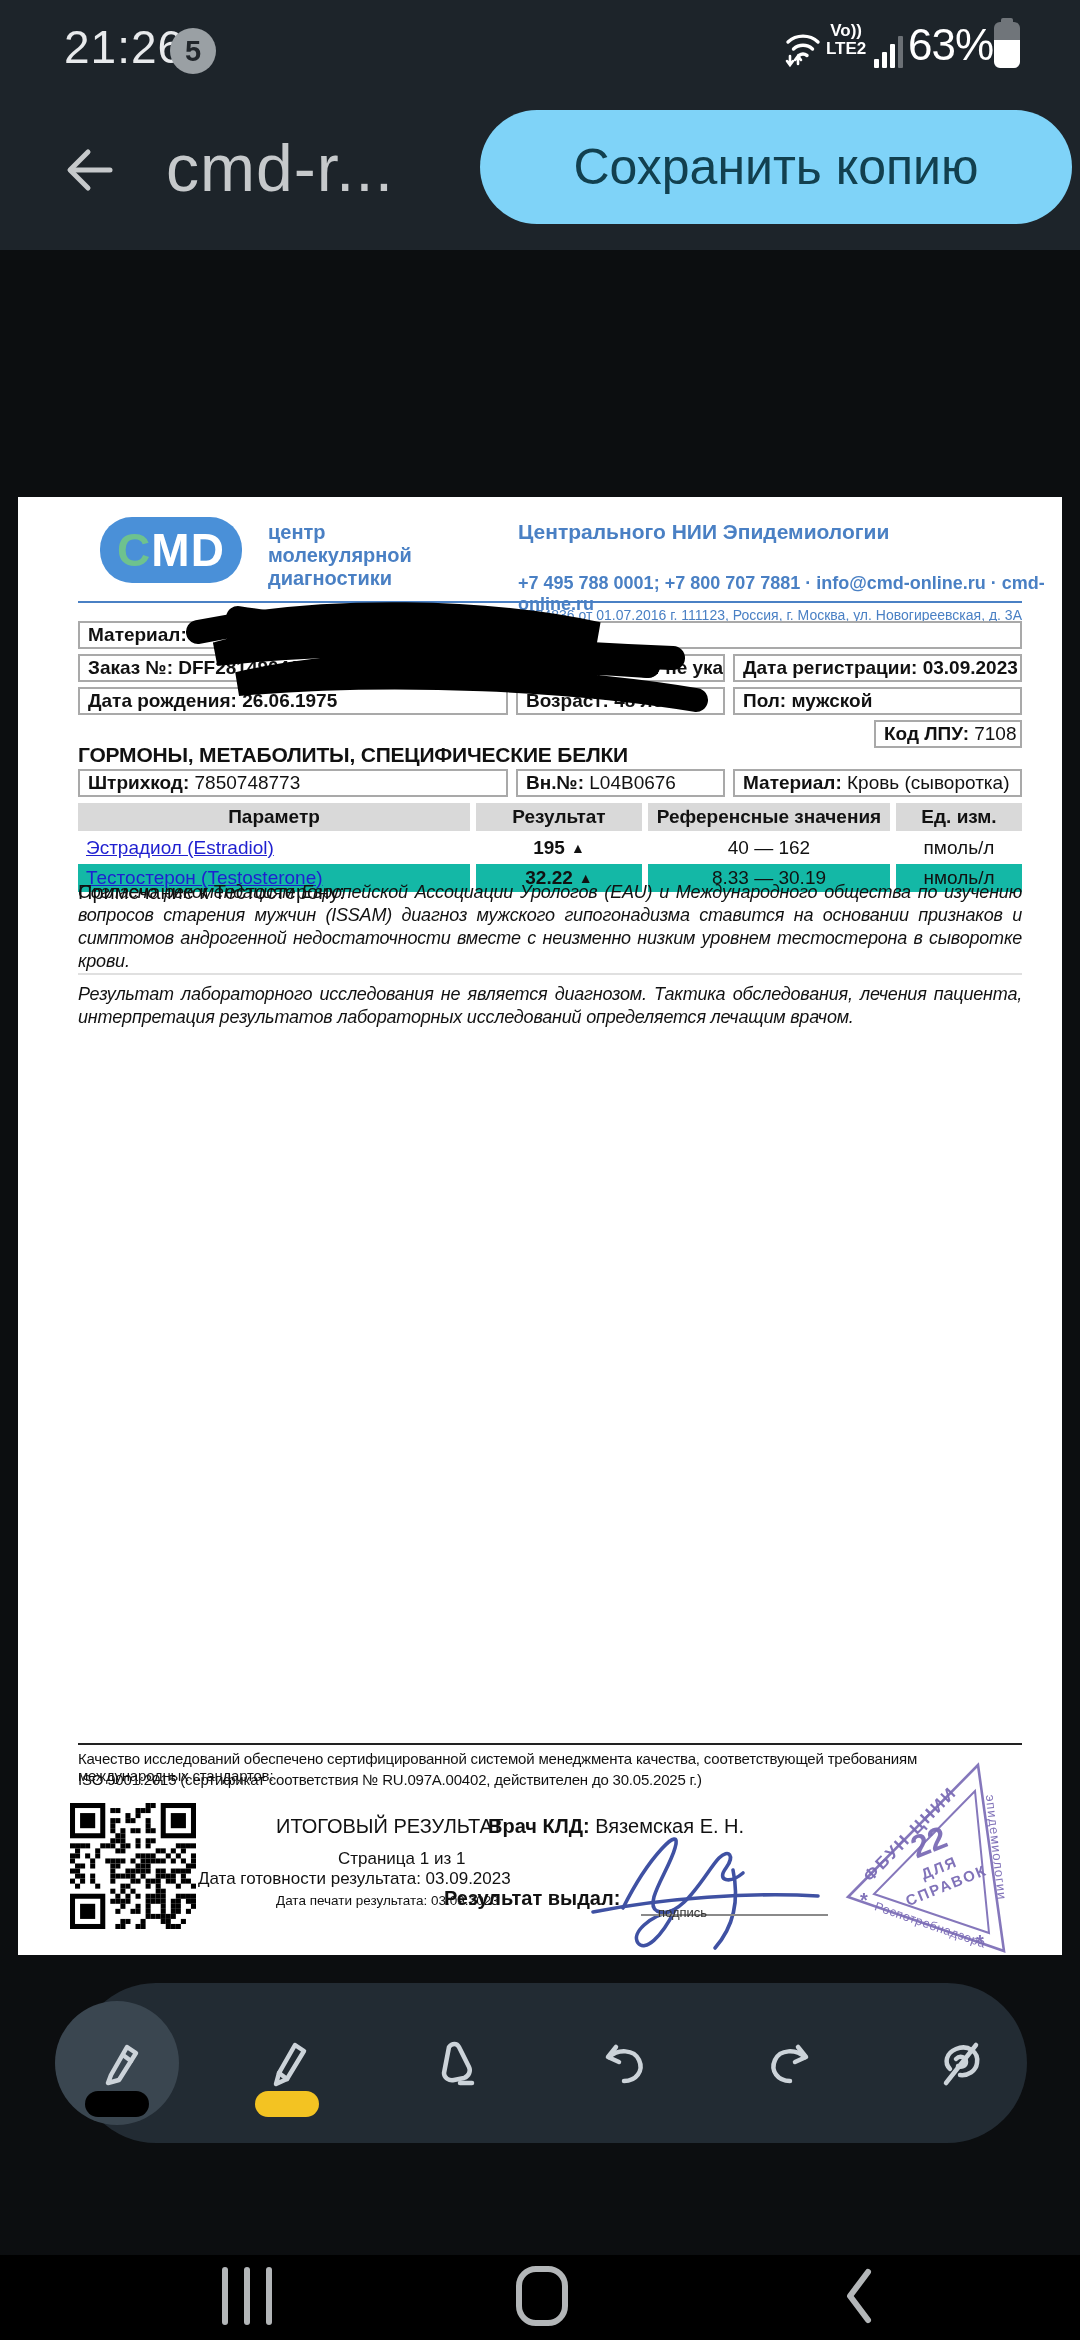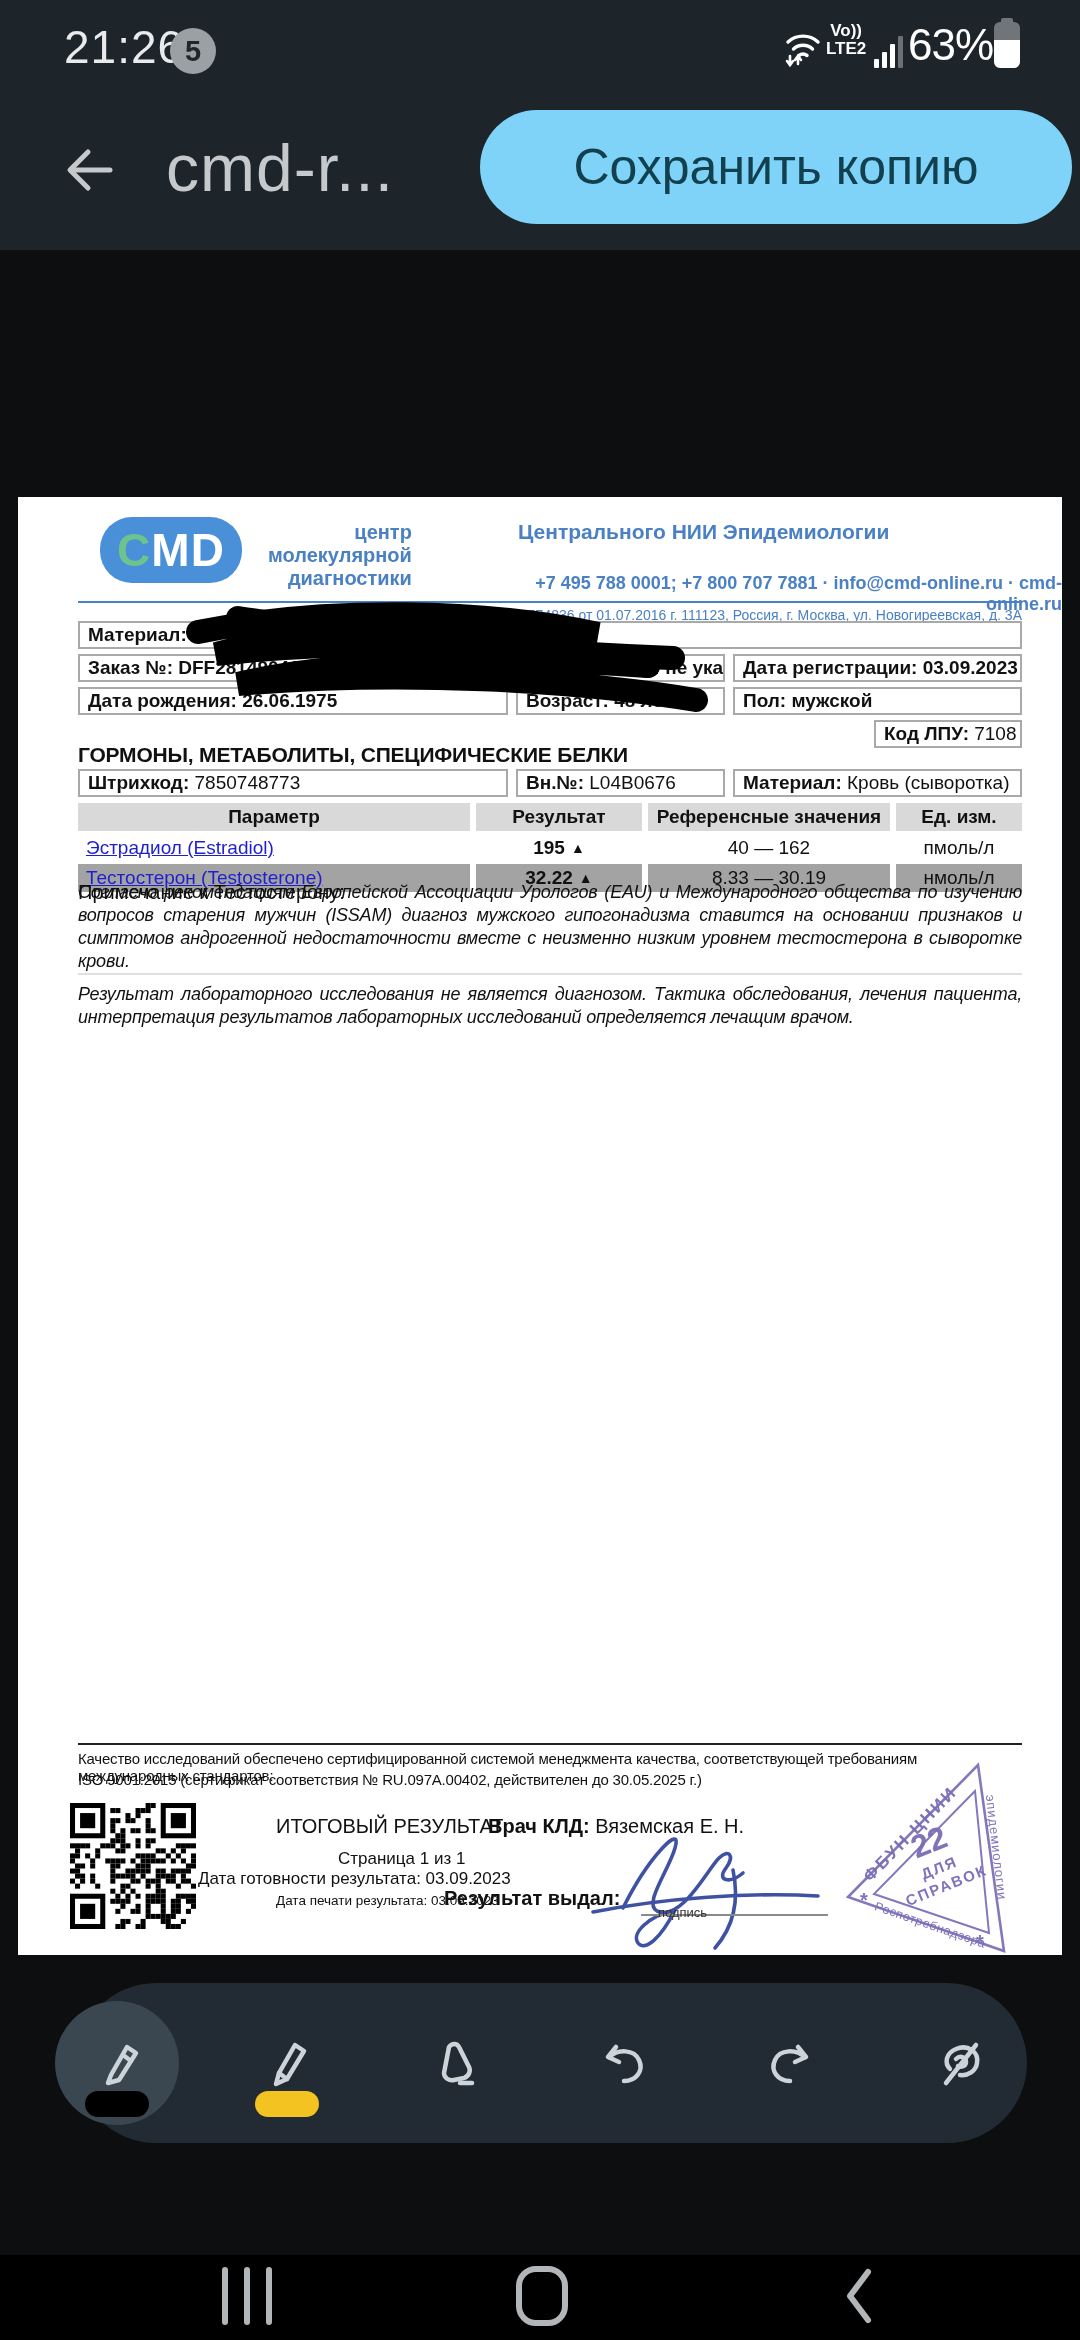--- a/index.html
+++ b/index.html
@@ -22,39 +22,39 @@
   .battery{left:994px;top:22px;width:26px;height:46px;border-radius:6px;
     background:linear-gradient(to bottom,#70757a 0 40%,#ffffff 40% 100%);}
   .battery:before{content:"";position:absolute;left:7px;top:-4px;width:12px;height:6px;background:#70757a;border-radius:2px;}
   .batt-pct{left:908px;top:20px;color:#fff;font-size:44px;letter-spacing:-1px;}
   .app-title{left:166px;top:130px;font-size:66px;color:#c6c9cb;letter-spacing:1px;}
   .save-btn{left:480px;top:110px;width:592px;height:114px;border-radius:60px;background:#7fd3f8;
     color:#12404f;font-size:50px;display:flex;align-items:center;justify-content:center;border:none;}
 
   
   .page{left:18px;top:497px;width:1044px;height:1458px;background:#ffffff;color:#111;}
-  .doc-blue{color:#4a80c4;text-align:right;}
+  .doc-blue{color:#4a80c4;}
   .logo-blob{left:82px;top:20px;width:142px;height:66px;border-radius:32px;background:#4a90d8;
     display:flex;align-items:center;justify-content:center;font-weight:bold;font-size:46px;color:#fff;letter-spacing:1px;}
   .logo-blob .c{color:#6ec28e;}
   .logo-tag{left:250px;top:24px;font-size:20px;line-height:23px;font-weight:600;}
   .org-block{left:500px;top:22px;font-size:21px;line-height:26px;font-weight:bold;}
   .org-contacts{left:500px;top:76px;font-size:18px;font-weight:600;}
   .blue-rule{left:60px;top:104px;width:944px;height:2px;background:#4a80c4;}
   .license{left:60px;top:110px;width:944px;text-align:right;font-size:14px;}
 
   .fbox{border:2px solid #a9a9a9;background:#fff;display:flex;align-items:center;
     padding:0 8px;font-size:19px;white-space:pre;overflow:hidden;height:28px;box-sizing:border-box;}
   .fbox b{font-weight:bold;}
   .sec-title{left:60px;top:246px;font-size:21px;font-weight:bold;letter-spacing:-0.2px;}
 
   .thead{background:#d9d9d9;font-weight:bold;}
   .tcell{height:28px;display:flex;align-items:center;justify-content:center;font-size:19px;box-sizing:border-box;}
   .tcell.param{justify-content:flex-start;padding-left:8px;}
-  .row-alt{background:#a3a3a3;}
+  .row-alt{background:#14b8a6;}
   .lab-link{color:#1f1fd0;text-decoration:underline;}
   .res-flag{font-size:14px;margin-left:6px;}
   .bold{font-weight:bold;}
 
   .note-title{left:60px;top:384px;font-size:20px;}
   .note-p{left:60px;width:944px;font-size:18px;font-style:italic;line-height:23px;text-align:justify;letter-spacing:-0.2px;}
   .note-sep{left:60px;top:476px;width:944px;height:2px;background:#e0e0e0;}
 
   .foot-rule{left:60px;top:1246px;width:944px;height:2px;background:#222;}
   .foot-small{left:60px;width:944px;font-size:15px;letter-spacing:-0.2px;}

